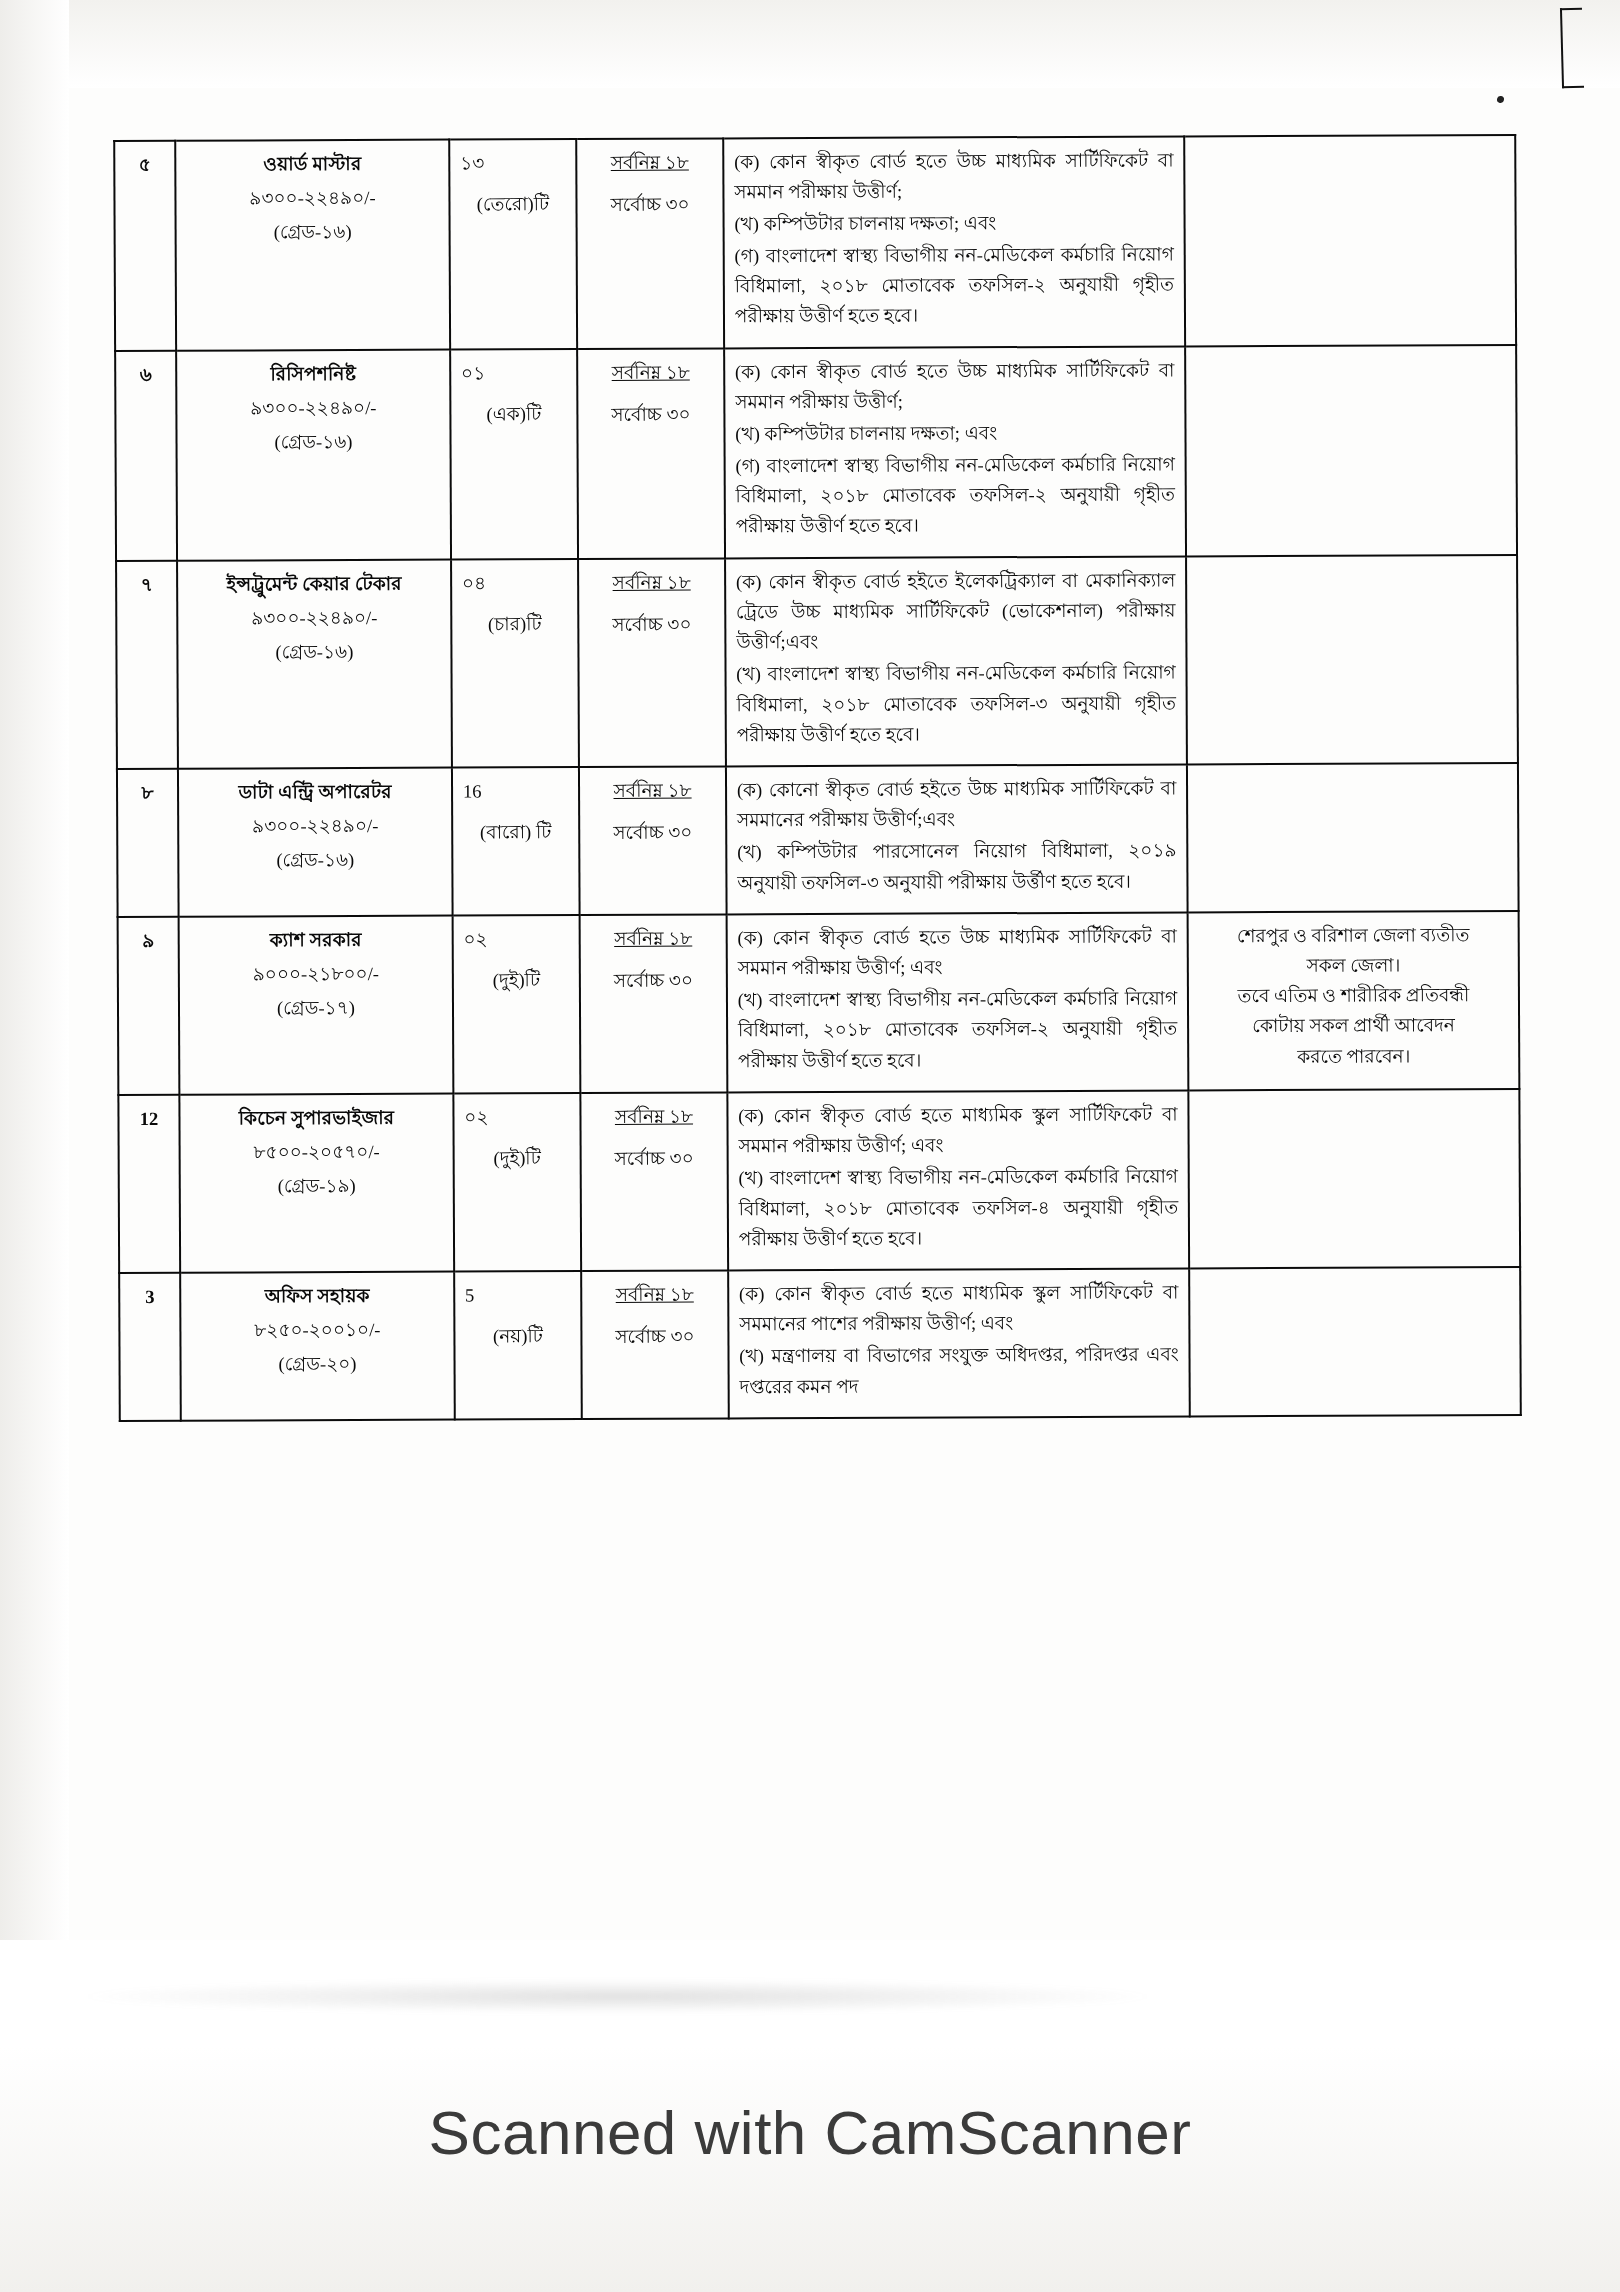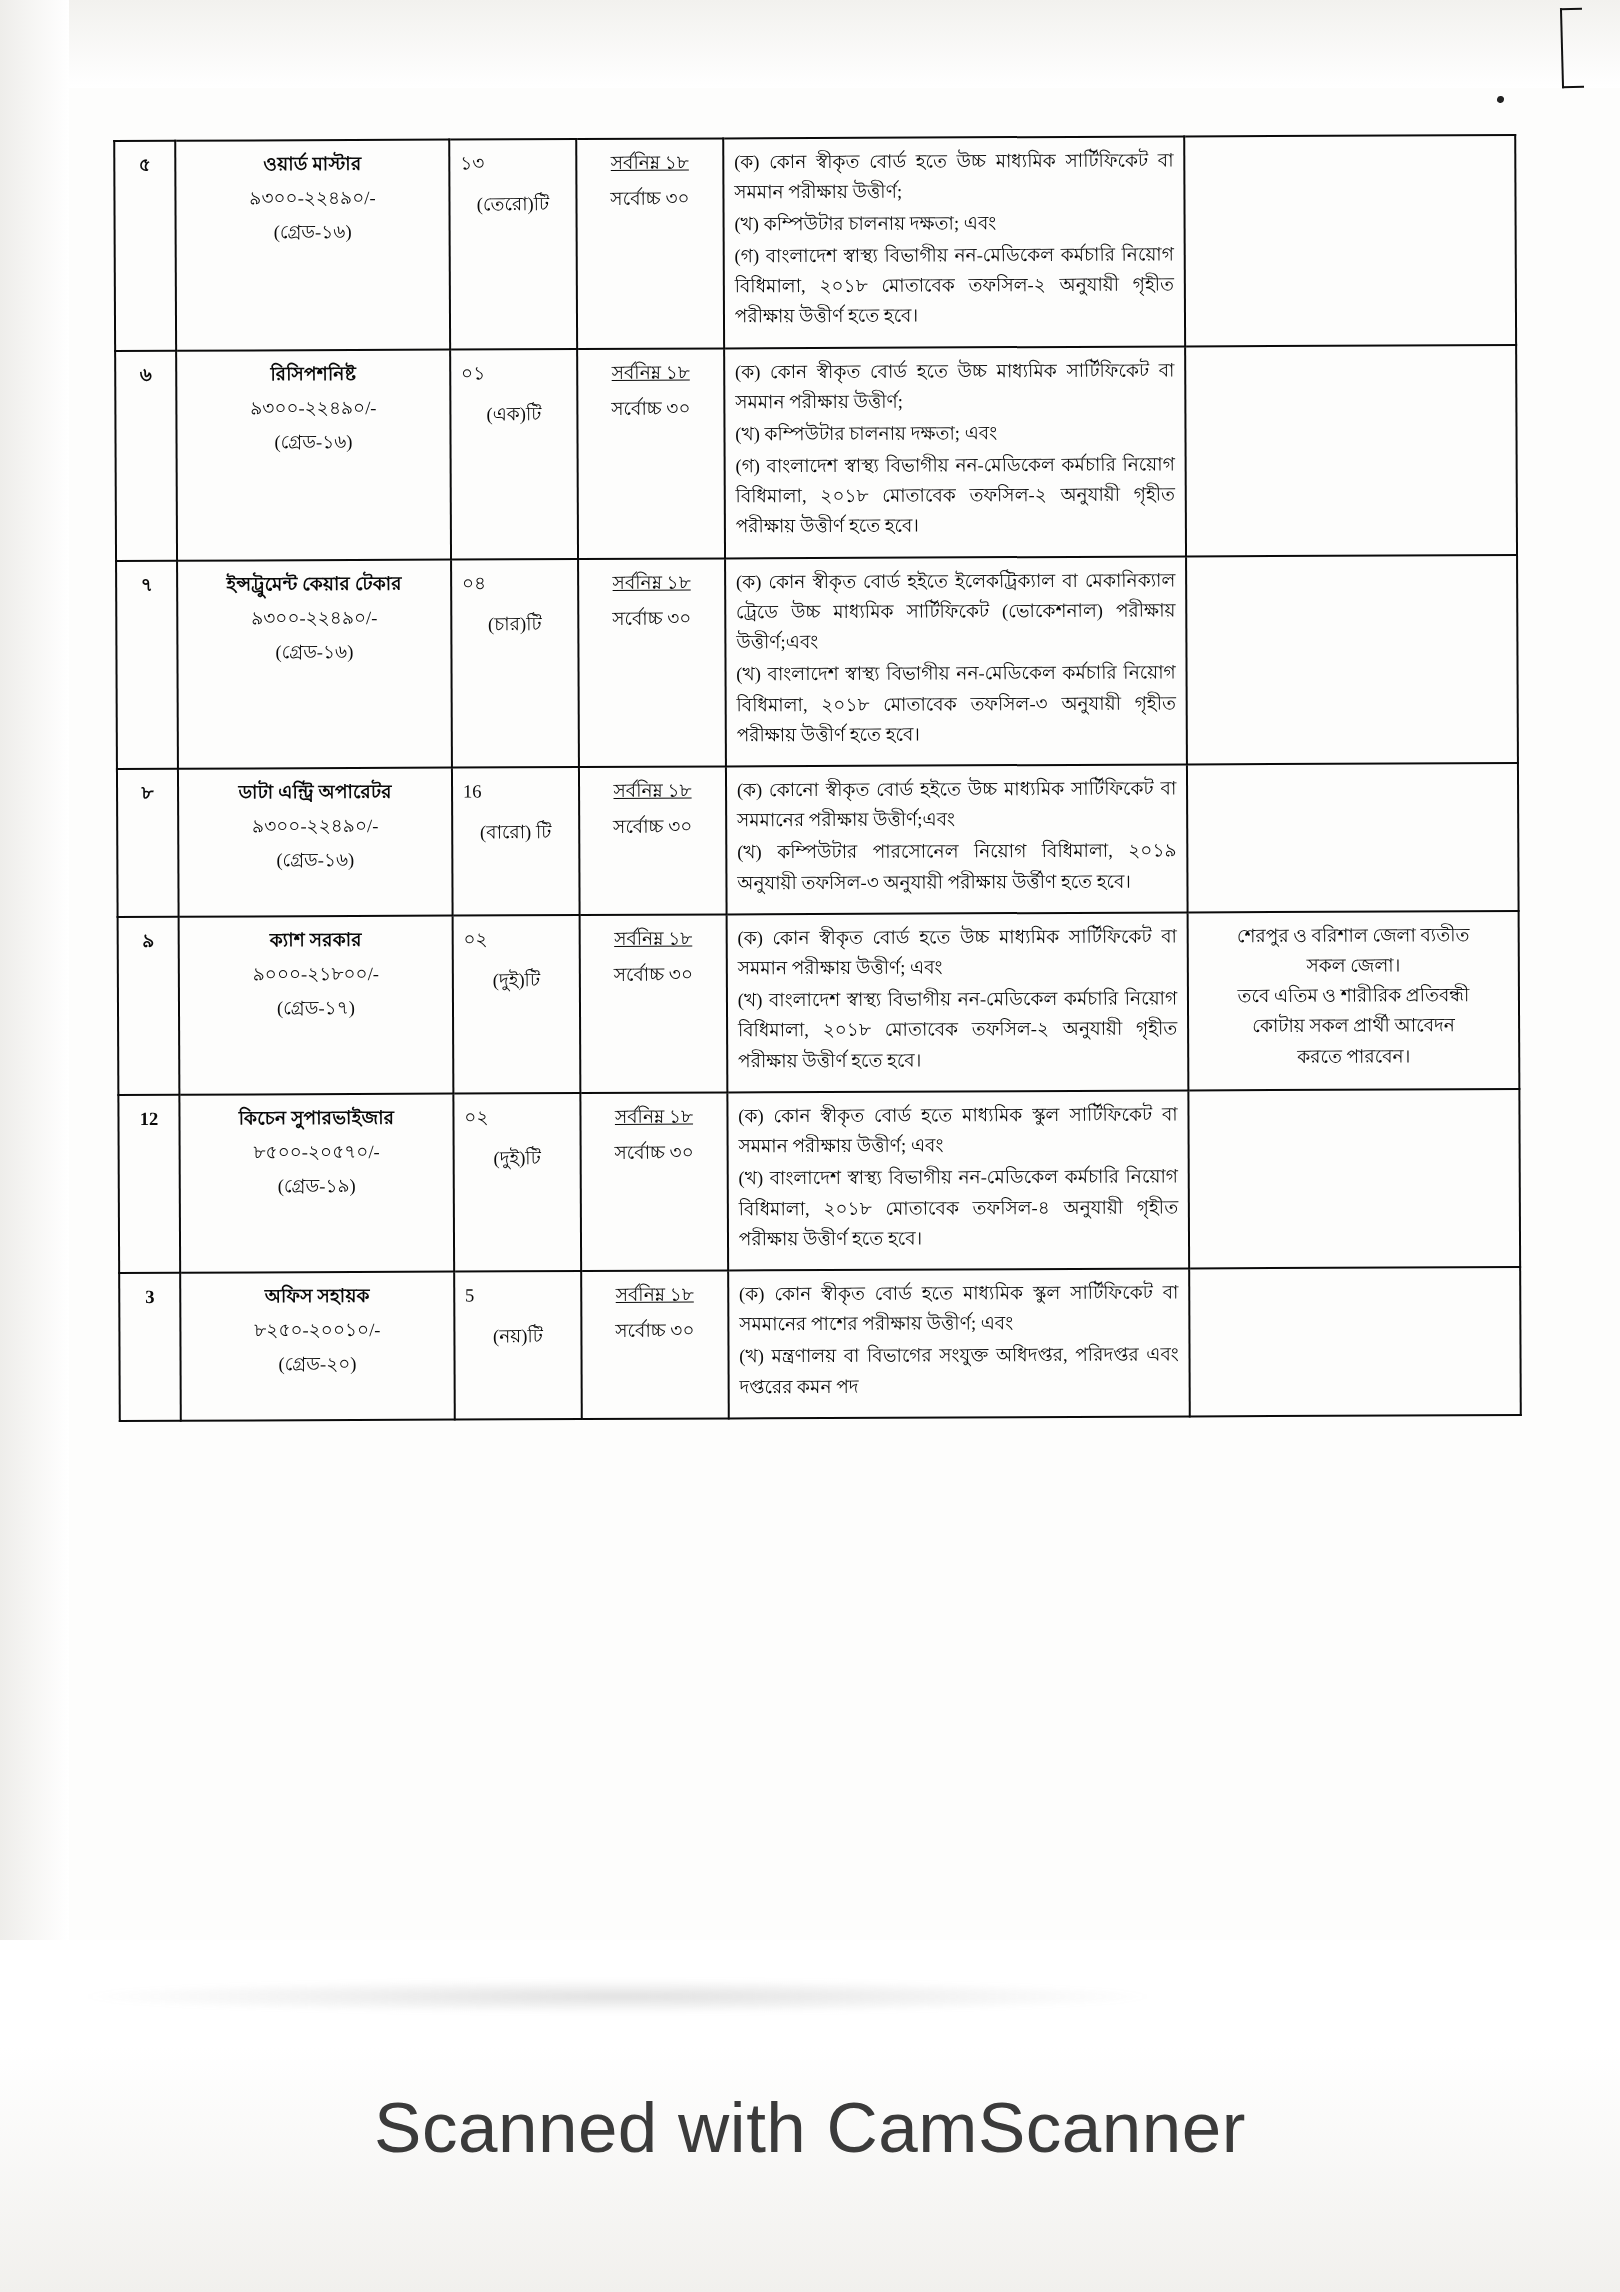--- a/index.html
+++ b/index.html
@@ -113,39 +113,39 @@
     margin-top: 3.9px;
   }
   .sl-cell {
     text-align: center;
     font-weight: 700;
     padding-top: 9.8px;
   }
   .vac-num { display: block; text-align: left; }
   .vac-word { display: block; text-align: center; margin-top: 11px; }
   .age-min { display: block; text-align: center; text-decoration: underline; }
-  .age-max { display: block; text-align: center; margin-top: 6px; }
+  .age-max { display: block; text-align: center; margin-top: 12px; }
   .qual-item { margin: 0 0 2px 0; }
 
   .note-cell {
     text-align: center;
     line-height: 1.7;
     padding-top: 13.7px;
   }
   .note-line { display: block; }
 
   
   .camscanner {
     position: absolute;
     left: 0;
     right: 0;
     bottom: 125px;
     text-align: center;
     font-family: "Liberation Sans", sans-serif;
-    font-size: 71px;
+    font-size: 62px;
     letter-spacing: 0.5px;
     color: #2b2b2b;
     opacity: .92;
   }
   .smudge {
     position: absolute;
     left: 88px;
     bottom: 280px;
     width: 1059px;
     height: 33px;

